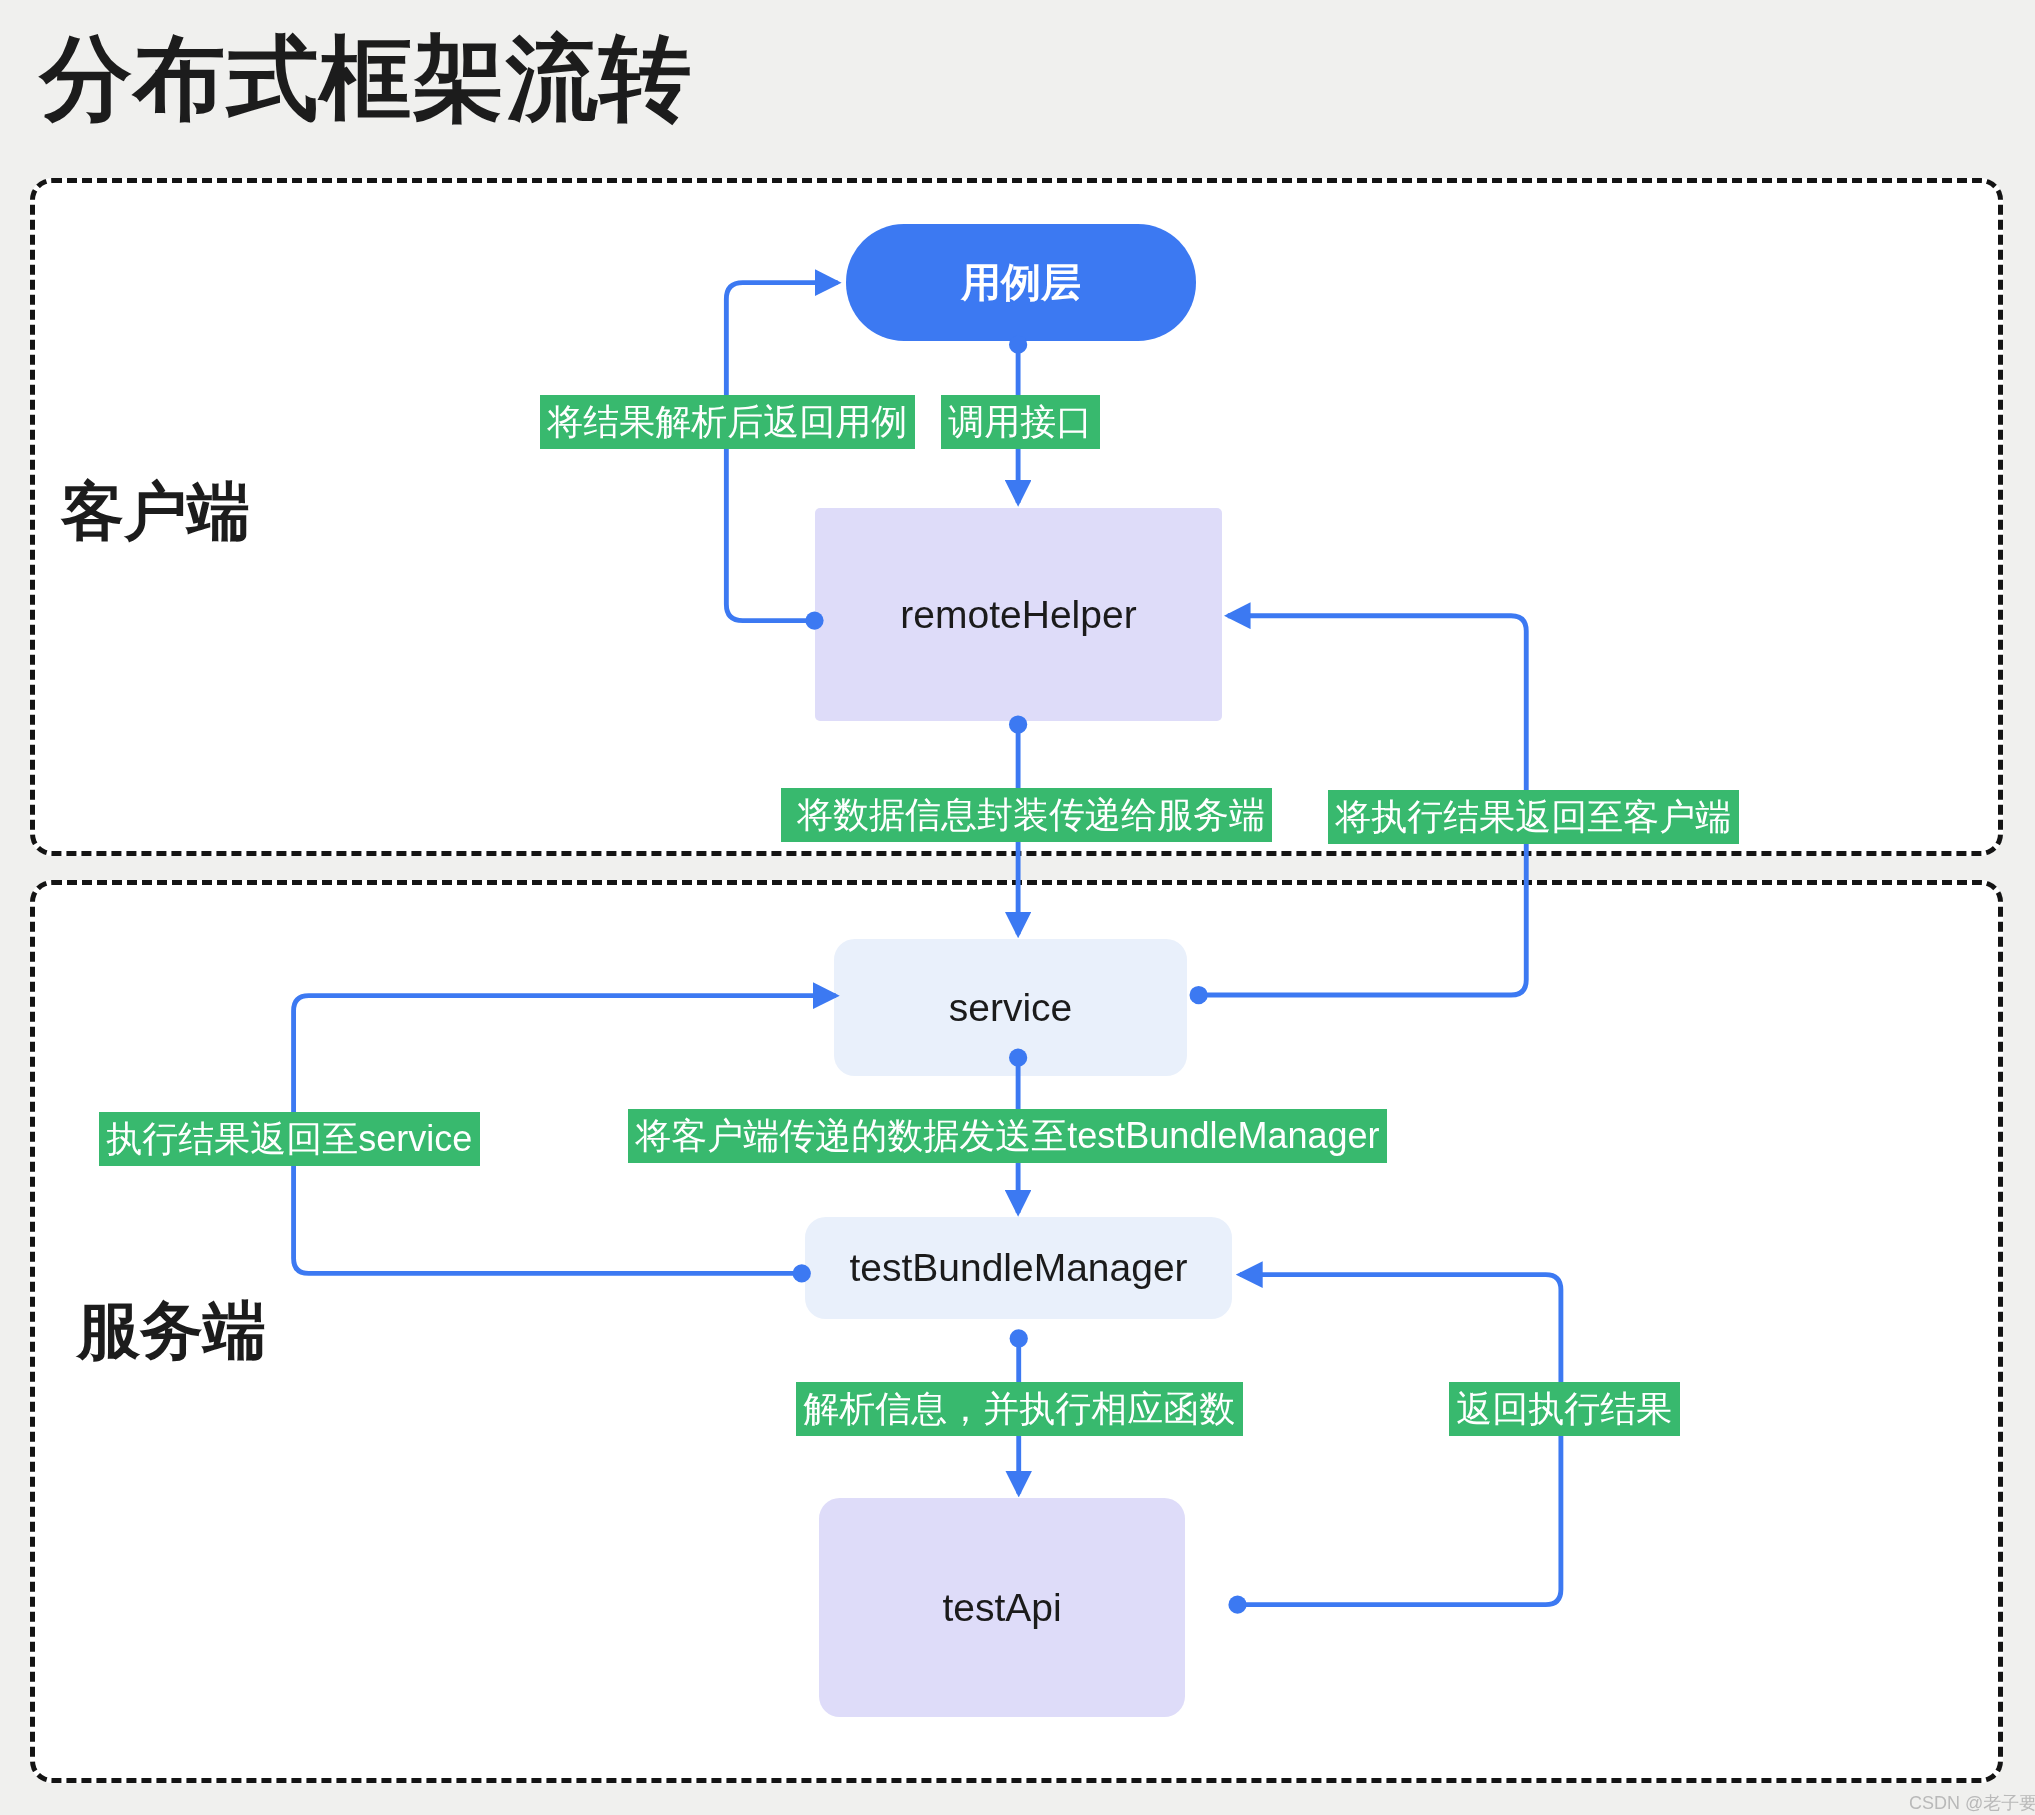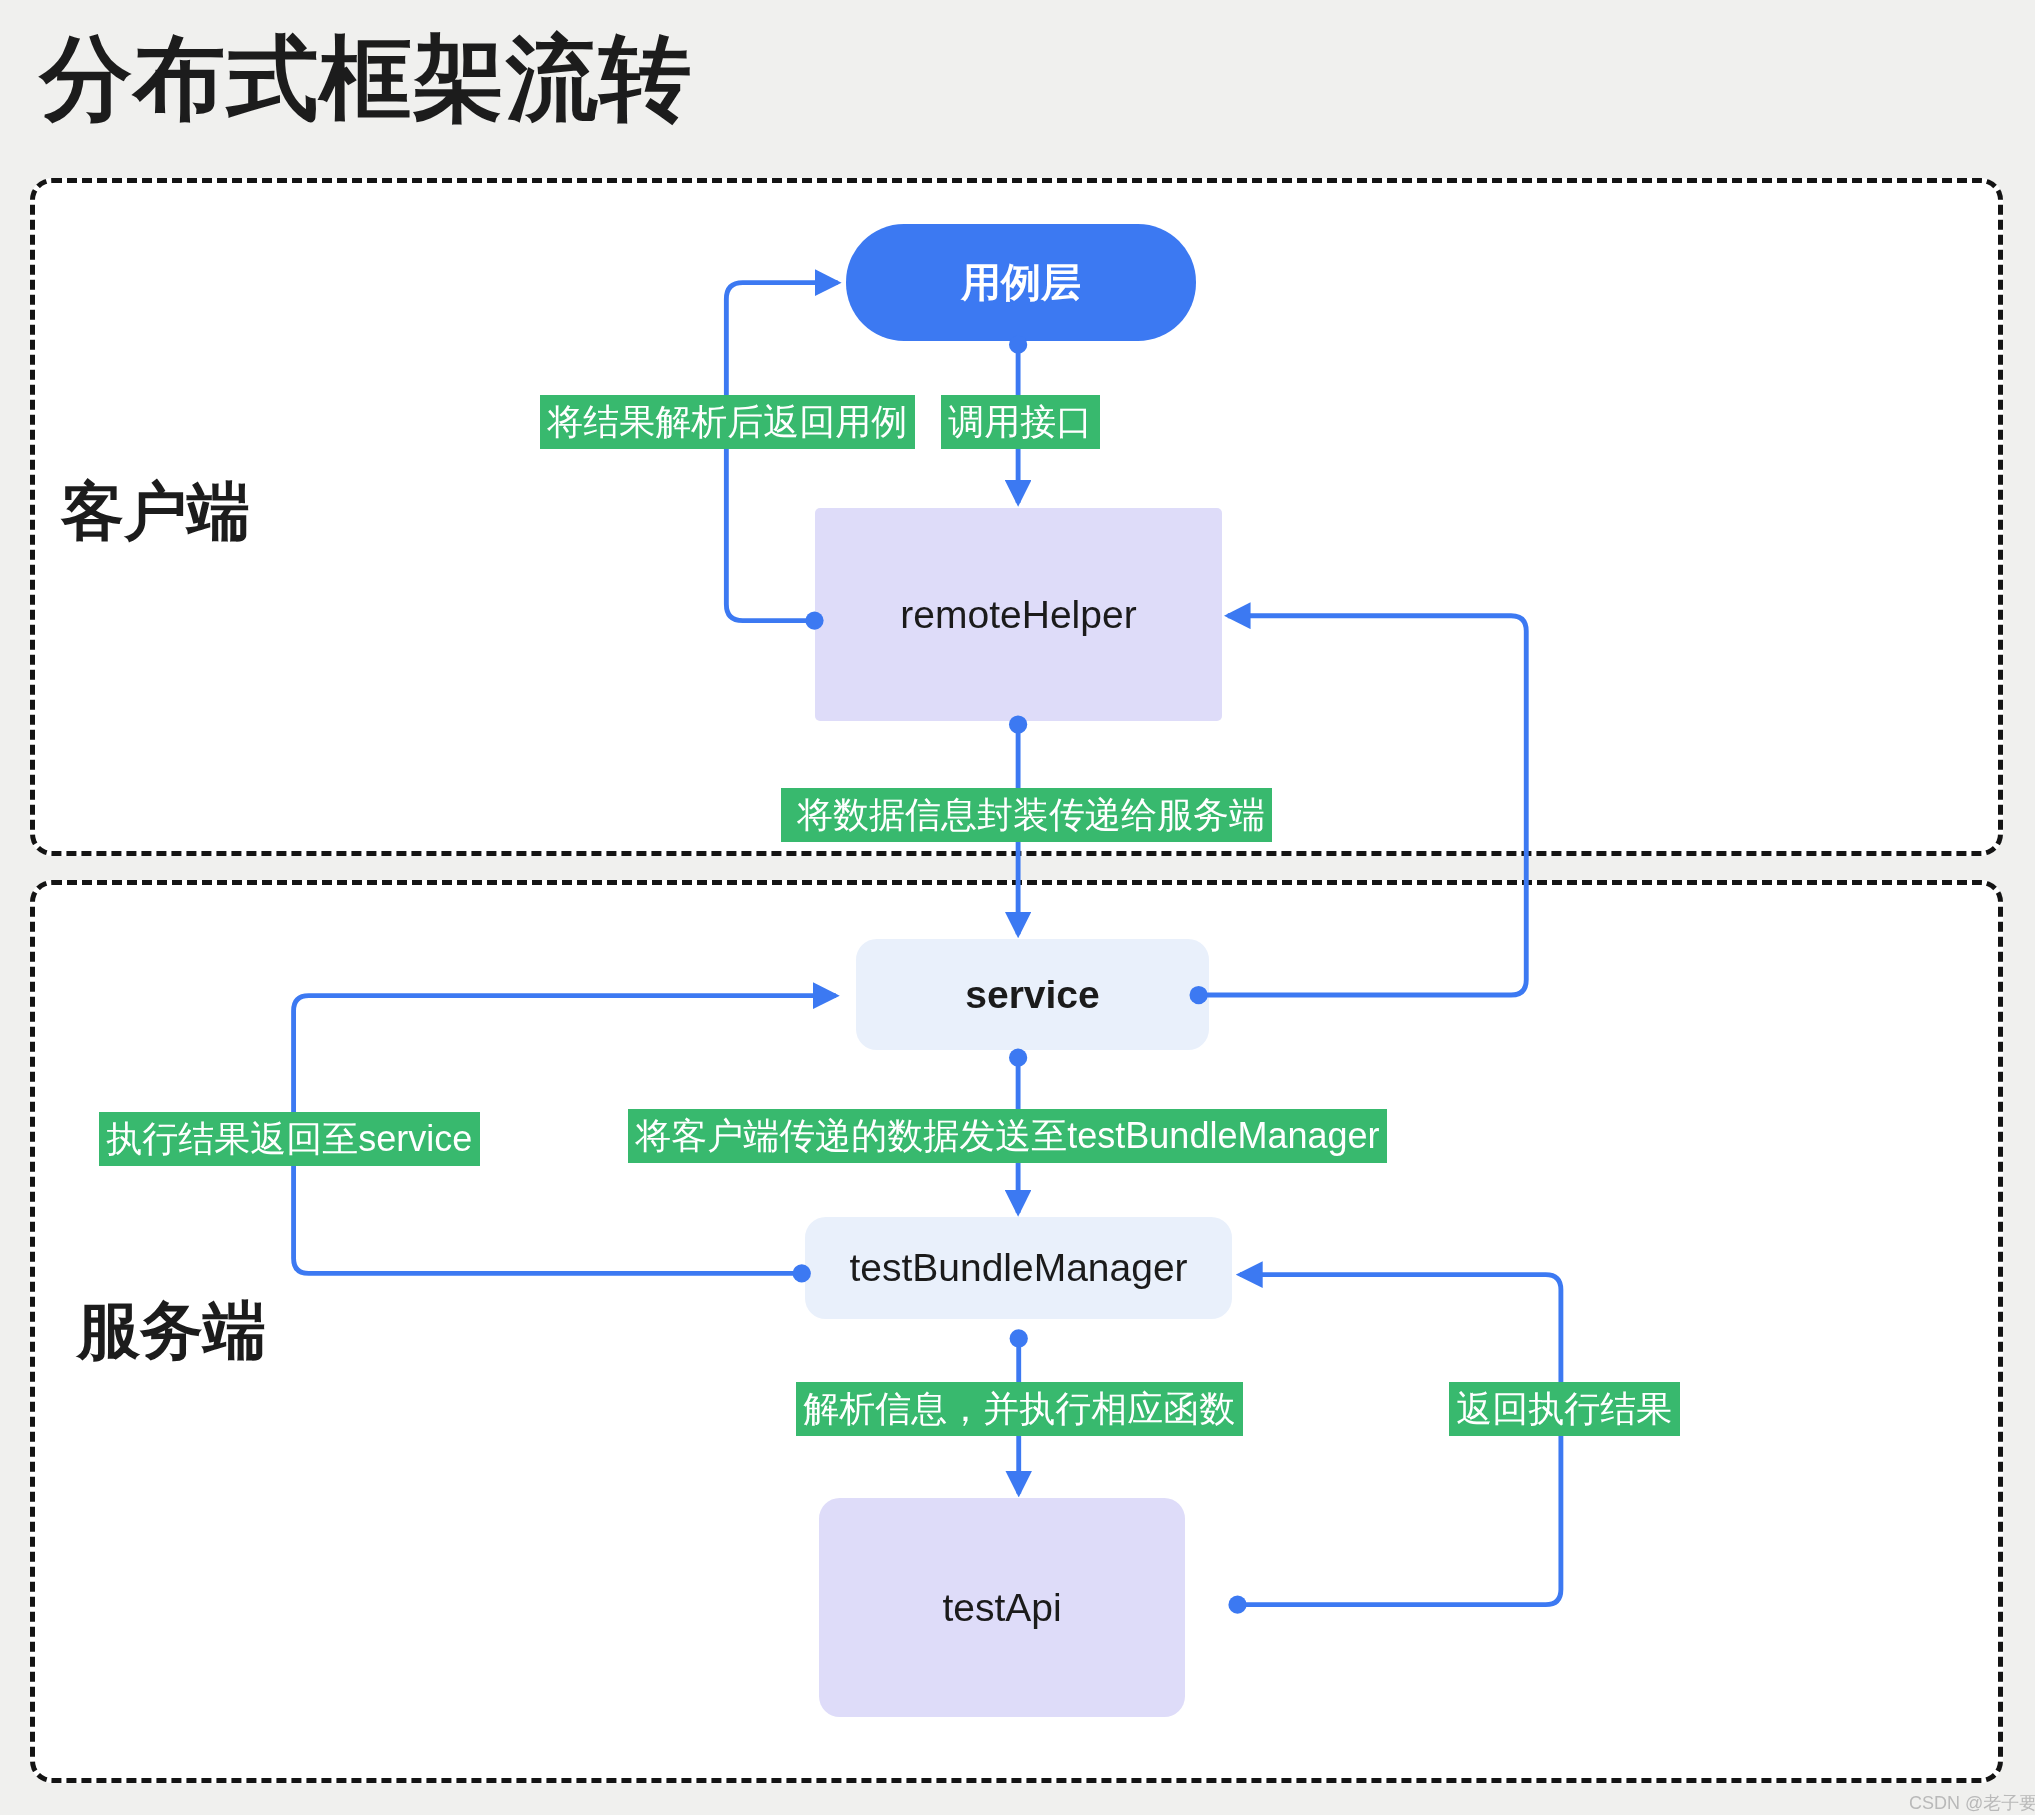--- a/index.html
+++ b/index.html
@@ -50,22 +50,22 @@
   .node.pill{
     left:846px;top:224px;width:350px;height:117px;
     background:var(--blue);border-radius:58px;
     color:#ffffff;font-weight:700;font-size:40px;
   }
   .node.remotehelper{
     left:815px;top:508px;width:407px;height:213px;
     background:var(--lavender);border-radius:5px;
   }
   .node.service{
-    left:856px;top:939px;width:353px;height:111px;
-    background:var(--lightblue);border-radius:20.7px;font-weight:bold;
+    left:834px;top:939px;width:353px;height:137px;
+    background:var(--lightblue);border-radius:20.7px;
   }
   .node.tbm{
     left:805px;top:1217px;width:427px;height:102px;
     background:var(--lightblue);border-radius:20.7px;
   }
   .node.testapi{
     left:819px;top:1498px;width:366px;height:219px;
     background:var(--lavender);border-radius:20.7px;
   }
   svg.connectors{
@@ -146,20 +146,21 @@
     <path class="edge" d="M 1319 2095 H 508 Q 483 2095 483 2070 V 1663 Q 483 1638 508 1638 H 1375" marker-end="url(#arrow)"></path>
     <circle class="dot" cx="1319" cy="2095" r="15"></circle>
 
     <path class="edge" d="M 1972 1637 H 2486 Q 2511 1637 2511 1612 V 1038 Q 2511 1013 2486 1013 H 2020" marker-end="url(#arrow)"></path>
     <circle class="dot" cx="1972" cy="1637" r="15"></circle>
   </svg>
 
   <div class="edge-label lbl-parse-return">将结果解析后返回用例</div>
   <div class="edge-label lbl-call-api">调用接口</div>
   <div class="edge-label lbl-send-server">将数据信息封装传递给服务端</div>
+  <div class="edge-label lbl-return-client">将执行结果返回至客户端</div>
   <div class="edge-label lbl-return-service">执行结果返回至service</div>
   <div class="edge-label lbl-send-tbm">将客户端传递的数据发送至testBundleManager</div>
   <div class="edge-label lbl-parse-exec">解析信息，并执行相应函数</div>
   <div class="edge-label lbl-return-result">返回执行结果</div>
 
   <div class="watermark">CSDN @老子要睡觉觉</div>
 
 </div>
 
 

